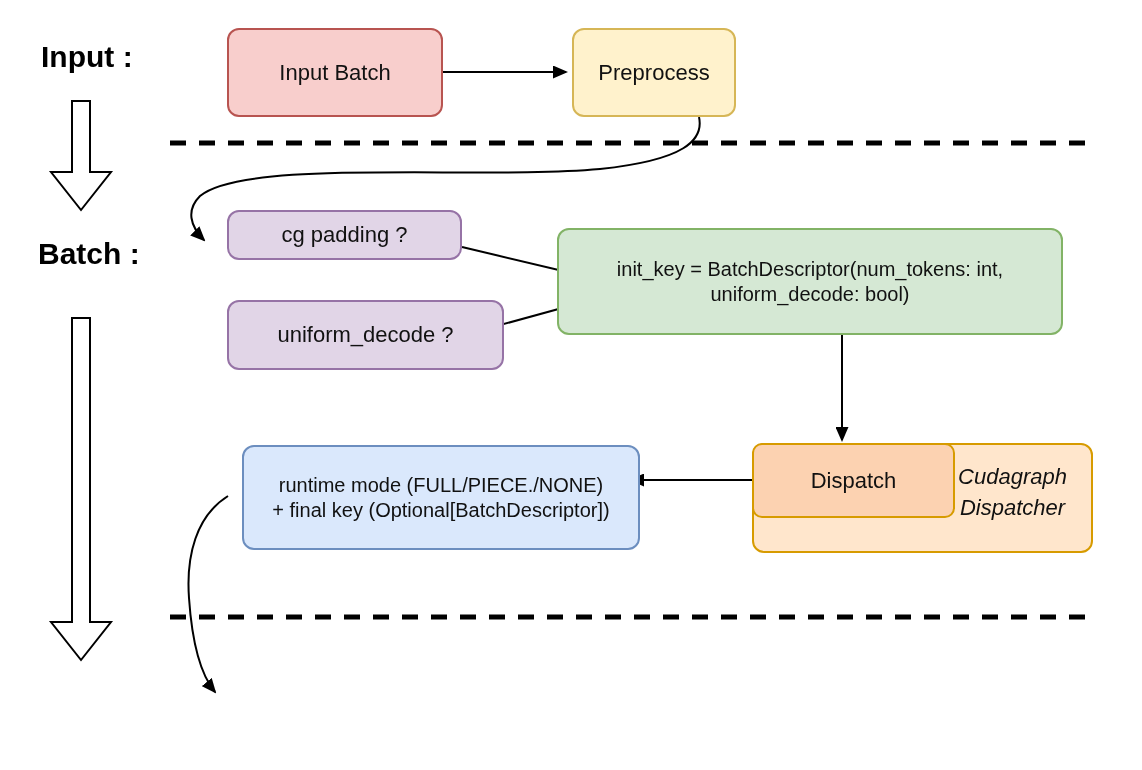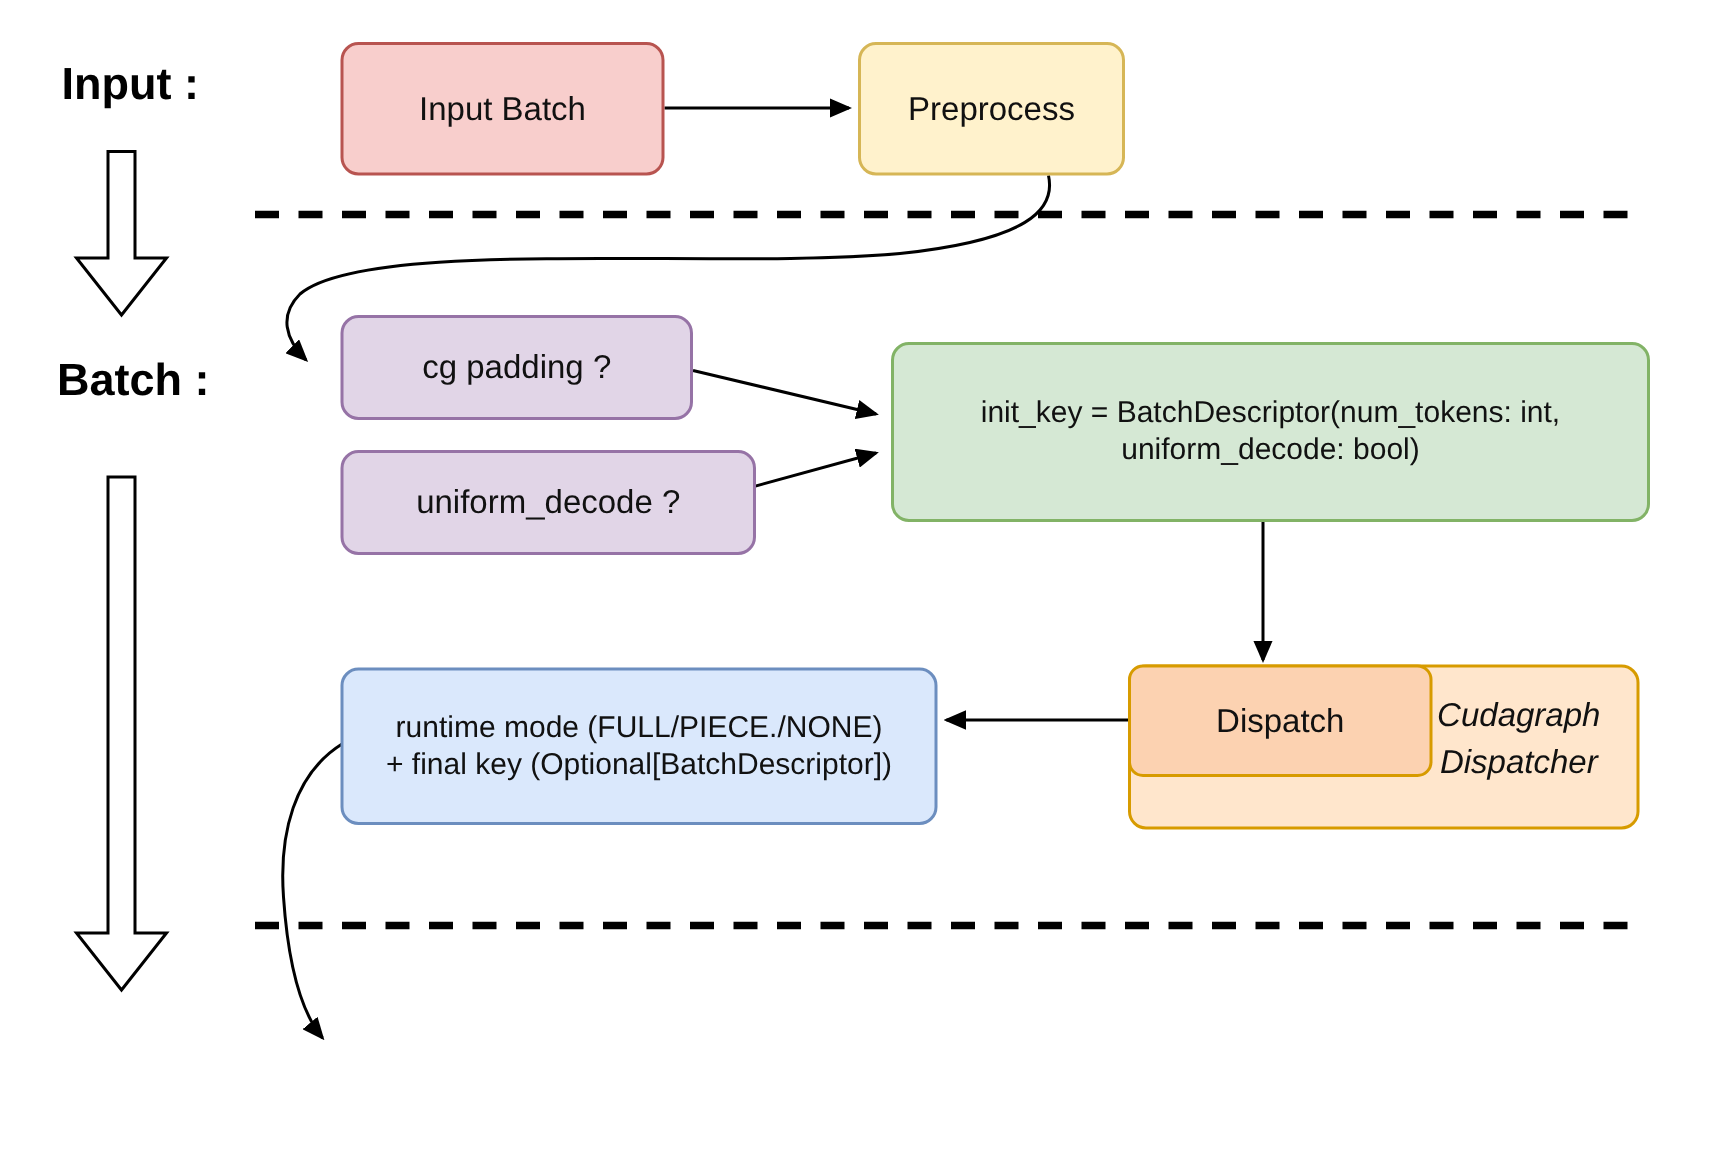--- a/index.html
+++ b/index.html
@@ -97,38 +97,38 @@
     <path d="M 842 335 L 842 440" fill="none" stroke="#000000" stroke-width="2" marker-end="url(#arrow)"></path>
     <path d="M 752 480 L 631 480" fill="none" stroke="#000000" stroke-width="2" marker-end="url(#arrow)"></path>
     <path d="M 228 496 C 196 516 186 556 189 598 C 192 642 200 674 215 692" fill="none" stroke="#000000" stroke-width="2" marker-end="url(#arrow)"></path>
   </svg>
 
   <div class="stage-label" style="left:28px; top:40px;margin-left:13px;">Input :</div>
   <div class="stage-label" style="left:38px; top:237px;">Batch :</div>
 
   <div class="node node-red" style="left:227px; top:28px; width:216px; height:89px;">Input Batch</div>
 
-  <div class="node node-yellow" style="left:572px; top:28px; width:178px; height:89px;">Preprocess</div>
+  <div class="node node-yellow" style="left:572px; top:28px; width:164px; height:89px;">Preprocess</div>
 
-  <div class="node node-purple" style="left:227px; top:210px; width:235px; height:70px;">cg padding ?</div>
+  <div class="node node-purple" style="left:227px; top:210px; width:235px; height:50px;">cg padding ?</div>
 
   <div class="node node-purple" style="left:227px; top:300px; width:277px; height:70px;">uniform_decode ?</div>
 
-  <div class="node node-green" style="left:594px; top:228px; width:506px; height:120px;">
+  <div class="node node-green" style="left:557px; top:228px; width:506px; height:107px;">
     <span class="lines">
       <span style="display:block;">init_key = BatchDescriptor(num_tokens: int,</span>
       <span style="display:block;">uniform_decode: bool)</span>
     </span>
   </div>
 
   <div class="node node-orange-outer" style="left:752px; top:443px; width:341px; height:110px;"></div>
   <div class="cuda-label">Cudagraph Dispatcher</div>
   <div class="node node-orange-inner" style="left:752px; top:443px; width:203px; height:75px;">Dispatch</div>
 
-  <div class="node node-blue" style="left:227px; top:445px; width:398px; height:105px;">
+  <div class="node node-blue" style="left:242px; top:445px; width:398px; height:105px;">
     <span class="lines">
       <span style="display:block;">runtime mode (FULL/PIECE./NONE)</span>
       <span style="display:block;">+ final key (Optional[BatchDescriptor])</span>
     </span>
   </div>
 
 
 </div>
 
 </body></html>

